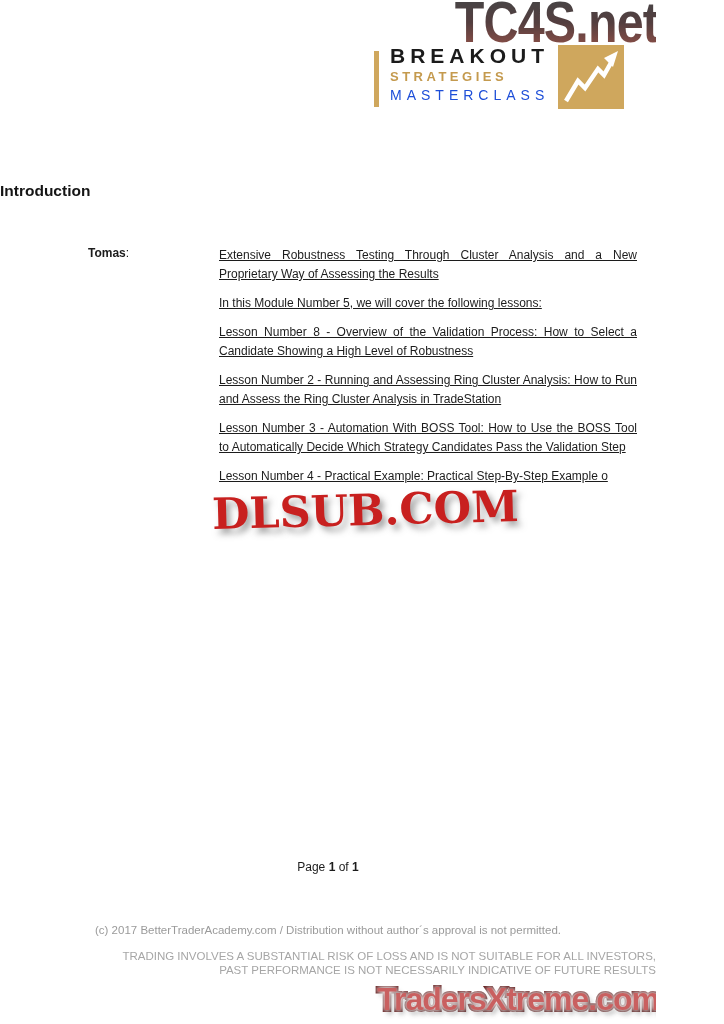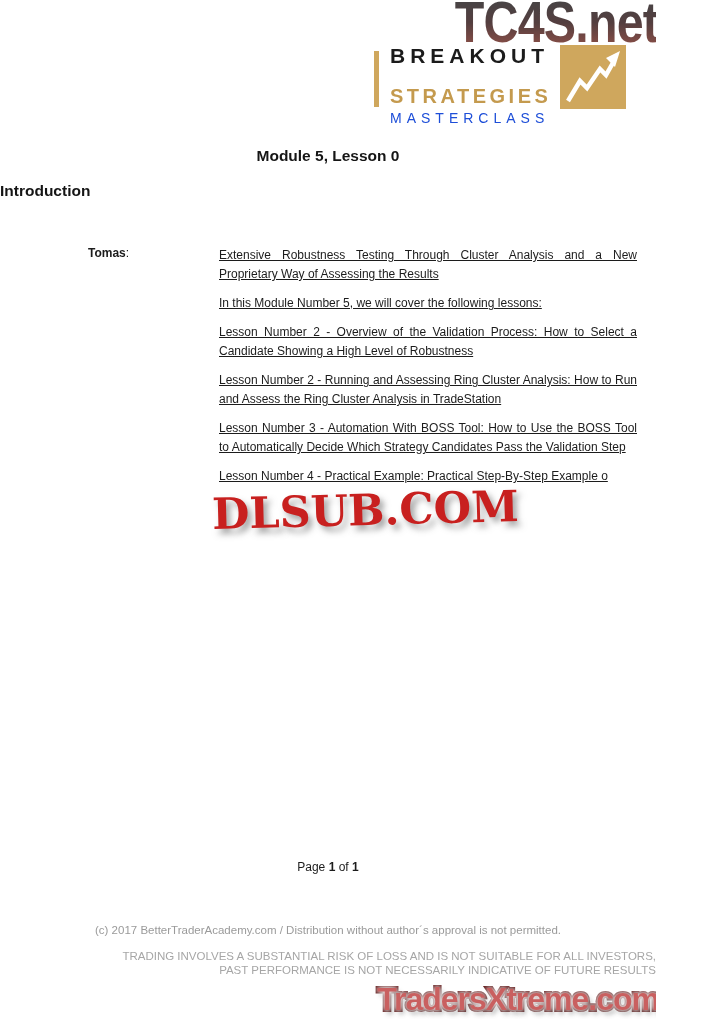--- a/index.html
+++ b/index.html
@@ -16,21 +16,21 @@
     background:linear-gradient(180deg,#3a3637 12%,#473031 50%,#7c4038 88%);
     -webkit-background-clip:text;background-clip:text;color:transparent;
     opacity:0.93;
   }
 
   
   .logo{position:absolute;top:45px;left:374px;display:flex;align-items:flex-start;z-index:2;}
   .logo-bar{width:5px;height:56px;background:#cfa75d;margin-top:6px;}
   .logo-text{margin-left:11px;}
   .logo-l1{font-size:21px;font-weight:800;letter-spacing:5px;color:#1b1b1b;line-height:1;}
-  .logo-l2{font-size:20px;font-weight:bold;letter-spacing:3.5px;color:#c49a4e;line-height:1;margin-top:20px;}
+  .logo-l2{font-size:13px;font-weight:bold;letter-spacing:3.5px;color:#c49a4e;line-height:1;margin-top:4px;}
   .logo-l3{font-size:14px;font-weight:400;letter-spacing:5px;color:#1d4ed8;line-height:1;margin-top:5px;}
   .logo-square{margin-left:9px;margin-top:0;width:66px;height:64px;}
 
   
   .title1{position:absolute;top:147px;left:0;width:100%;text-align:center;
     font-size:15.5px;font-weight:bold;color:#151515;}
   .title2{position:absolute;top:182px;left:0;width:100%;text-align:left;
     font-size:15.5px;font-weight:bold;color:#151515;}
 
   
@@ -84,29 +84,28 @@
     </div>
     <div class="logo-square">
       <svg width="66" height="64" viewBox="0 0 66 64" xmlns="http://www.w3.org/2000/svg">
         <rect x="0" y="0" width="66" height="64" fill="#cfa75d"></rect>
         <path d="M8,56 L20,36 L27,43 L40,24 L46,30 L54,16" fill="none" stroke="#ffffff" stroke-width="4.5" stroke-linejoin="miter"></path>
         <polygon points="60,6 46,13 55,22" fill="#ffffff"></polygon>
       </svg>
     </div>
   </div>
 
-  <div class="title1">Module 5, Lesson 0</div>
   <div class="title2">Introduction</div>
 
   <div class="speaker"><span class="nm">Tomas</span><span>:</span></div>
 
   <div class="content">
     <p>Extensive Robustness Testing Through Cluster Analysis and a New Proprietary Way of Assessing the Results</p>
     <p>In this Module Number 5, we will cover the following lessons:</p>
-    <p>Lesson Number 2 - Overview of the Validation Process: How to Select a Candidate Showing a High Level of Robustness</p>
+    <p>Lesson Number 8 - Overview of the Validation Process: How to Select a Candidate Showing a High Level of Robustness</p>
     <p>Lesson Number 2 - Running and Assessing Ring Cluster Analysis: How to Run and Assess the Ring Cluster Analysis in TradeStation</p>
     <p>Lesson Number 3 - Automation With BOSS Tool: How to Use the BOSS Tool to Automatically Decide Which Strategy Candidates Pass the Validation Step</p>
     <p>Lesson Number 4 - Practical Example: Practical Step-By-Step Example o</p>
   </div>
 
   <div class="dlsub">DLSUB.COM</div>
 
   <div class="pagenum">
     <span>Page</span>
     <span class="b">1</span>

